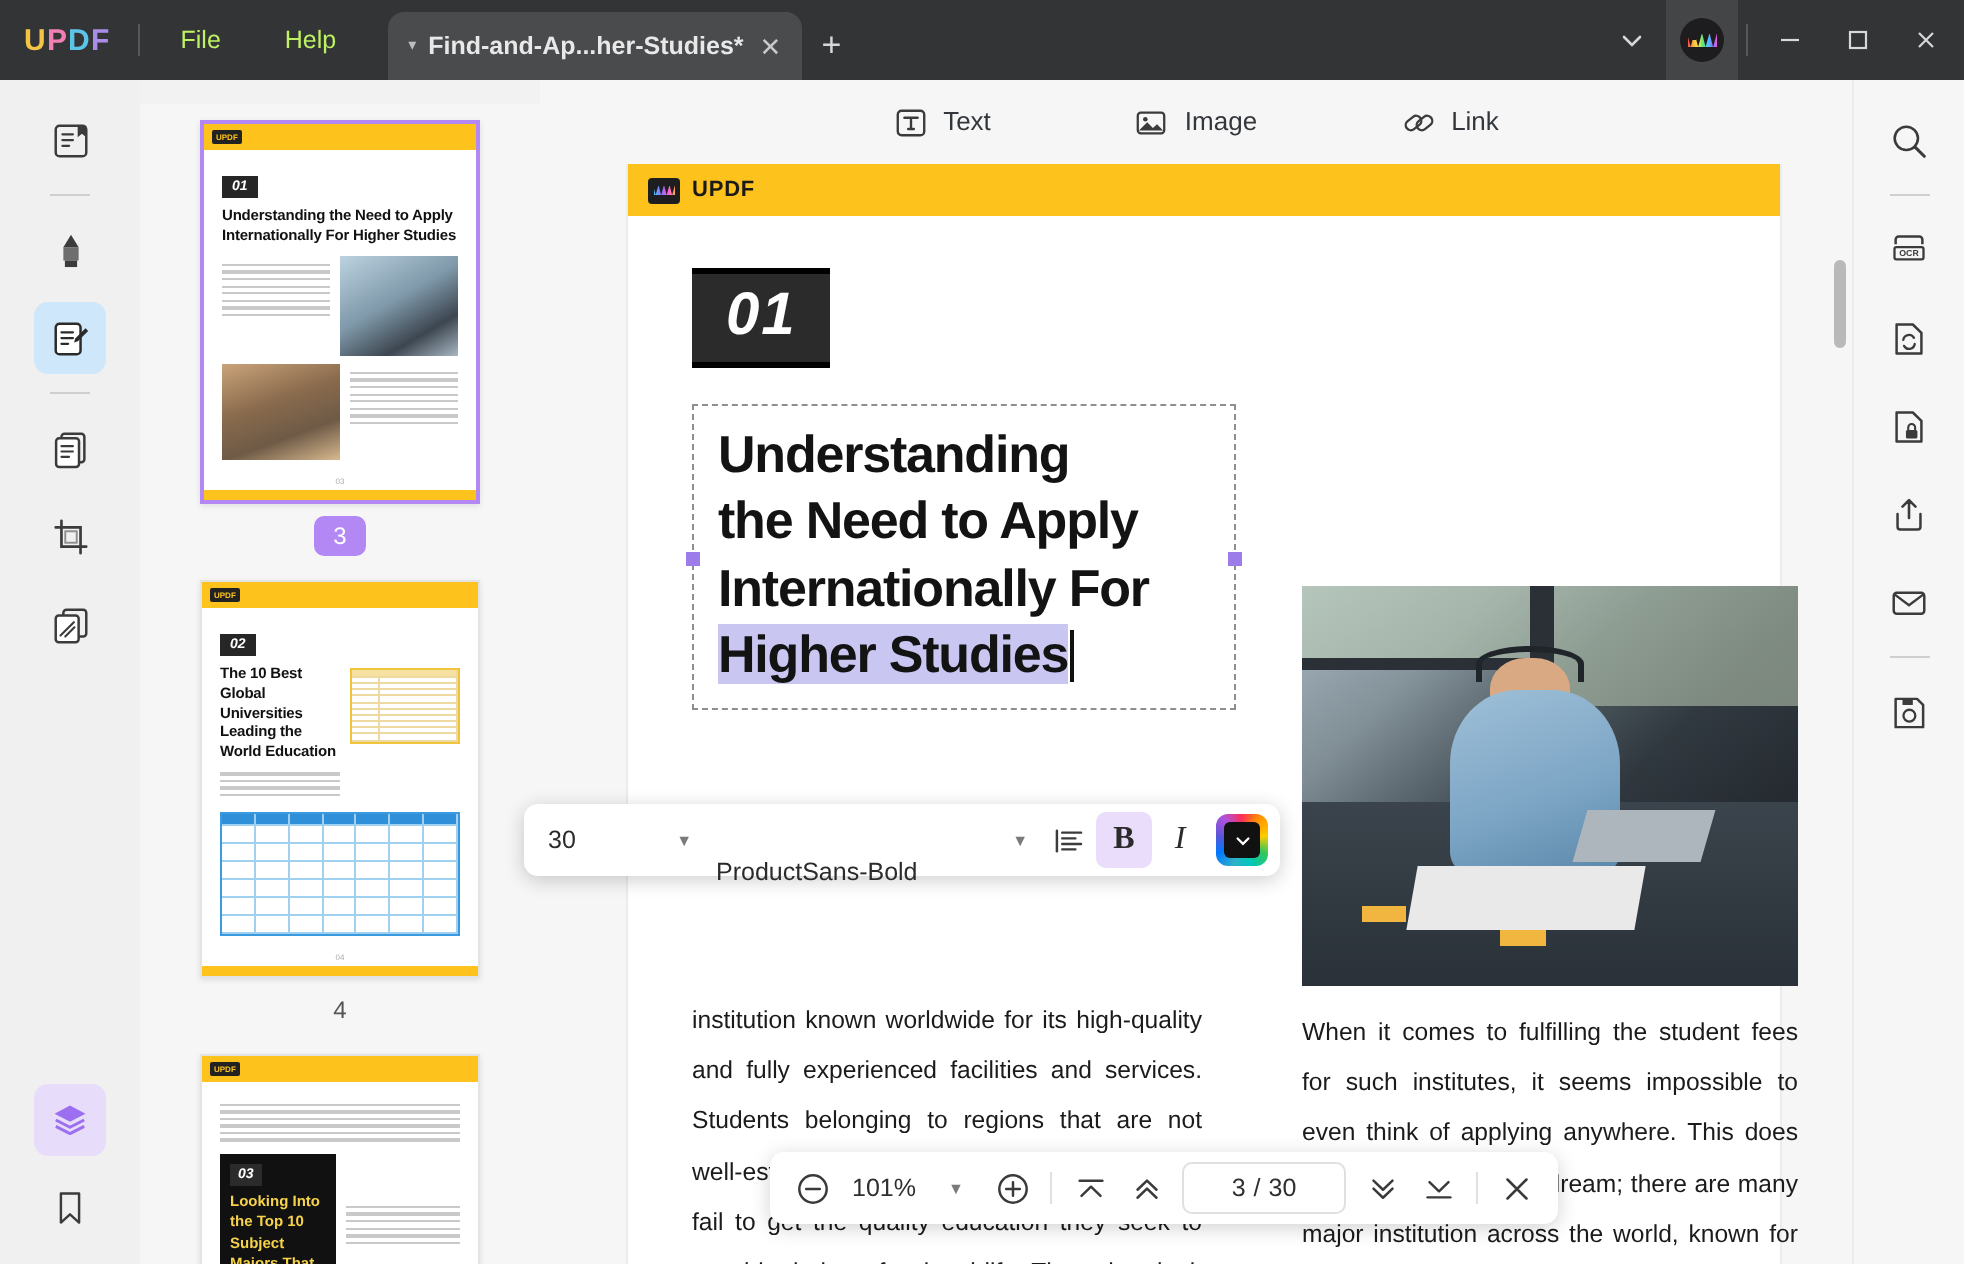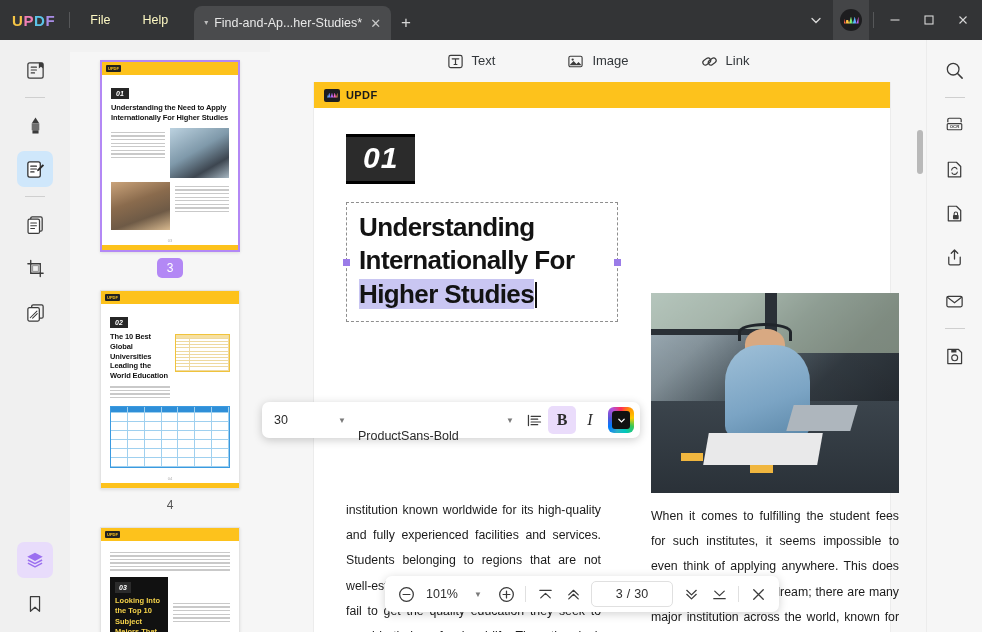--- a/index.html
+++ b/index.html
@@ -21,31 +21,31 @@
     font-size: 15px; font-weight: bold; letter-spacing: 0.6px;
   }
   .logo span { display: inline-block; }
   .logo .l-u { color: #f5c445; }
   .logo .l-p { color: #ef7fb5; }
   .logo .l-d { color: #5cc4e8; }
   .logo .l-f { color: #a98de6; }
   .tb-sep { width: 1px; height: 16px; background: #565759; align-self: center; margin: 0 4px; }
   .menu-item {
     display: flex; align-items: center; padding: 4px 16px;
-    color: #fef9c3; font-size: 12.5px; cursor: default;
+    color: #bef264; font-size: 12.5px; cursor: default;
   }
   .tabstrip { display: flex; align-items: flex-end; margin-left: 10px; }
   .tab {
     position: relative; display: flex; align-items: center; gap: 6px;
     height: 34px; padding: 0 8px 0 10px; margin-bottom: 0px;
     background: #4a4b4d; border-radius: 8px 8px 0 0;
     color: #e8e8e8; font-size: 12.5px; min-width: 190px;
   }
   .tab .caret { font-size: 8px; color: #bdbdbd; line-height: 1; }
-  .tab .tab-title { flex: 1; white-space: nowrap; overflow: hidden; text-overflow: ellipsis; }
+  .tab .tab-title { flex: 1; white-space: nowrap; overflow: hidden; text-overflow: ellipsis; font-weight: bold; }
   .tab .tab-close { font-size: 13px; color: #c9c9c9; padding: 0 2px; cursor: pointer; }
   .newtab {
     display: flex; align-items: center; justify-content: center;
     width: 30px; height: 34px; color: #d6d6d6; font-size: 17px; cursor: pointer;
   }
   .tb-right { margin-left: auto; display: flex; align-items: center; padding-right: 2px; }
   .tb-btn {
     width: 34px; height: 40px; display: flex; align-items: center; justify-content: center;
     color: #d8d8d8; cursor: pointer;
   }
@@ -686,20 +686,21 @@
         <span class="phname">UPDF</span>
       </div>
 
       <div class="page-body">
         <div class="sect-num">01</div>
 
         <div class="editbox">
           <span class="handle l"></span>
           <span class="handle r"></span>
           <div class="h">Understanding</div>
+          <div class="h">the Need to Apply</div>
           <div class="h">Internationally For</div>
           <div class="h"><span class="sel-text">Higher Studies</span><span class="caretbar"></span></div>
         </div>
 
         <div class="photo-main">
           <div class="frame" style="left:46%;top:0;width:5%;height:62%;"></div>
           <div class="frame" style="left:0;top:18%;width:46%;height:3%;"></div>
           <div class="winpane" style="left:0;top:0;width:46%;height:18%;"></div>
           <div class="winpane" style="left:51%;top:0;width:49%;height:30%;"></div>
           <div class="desk"></div>

